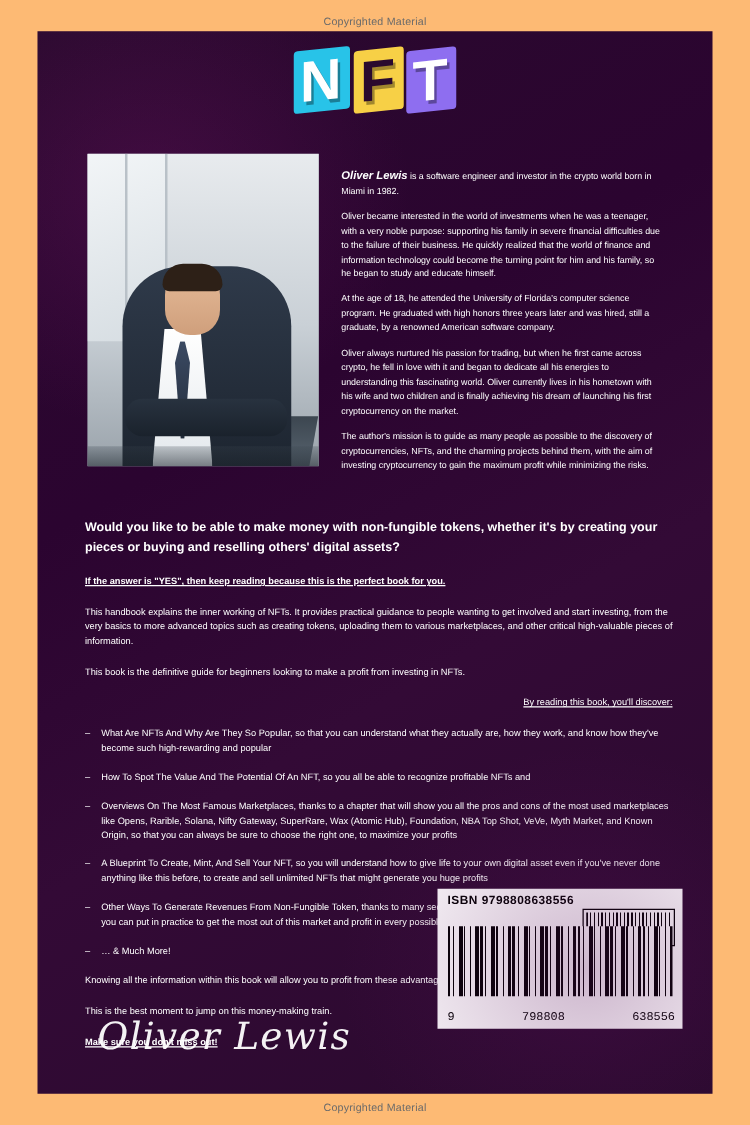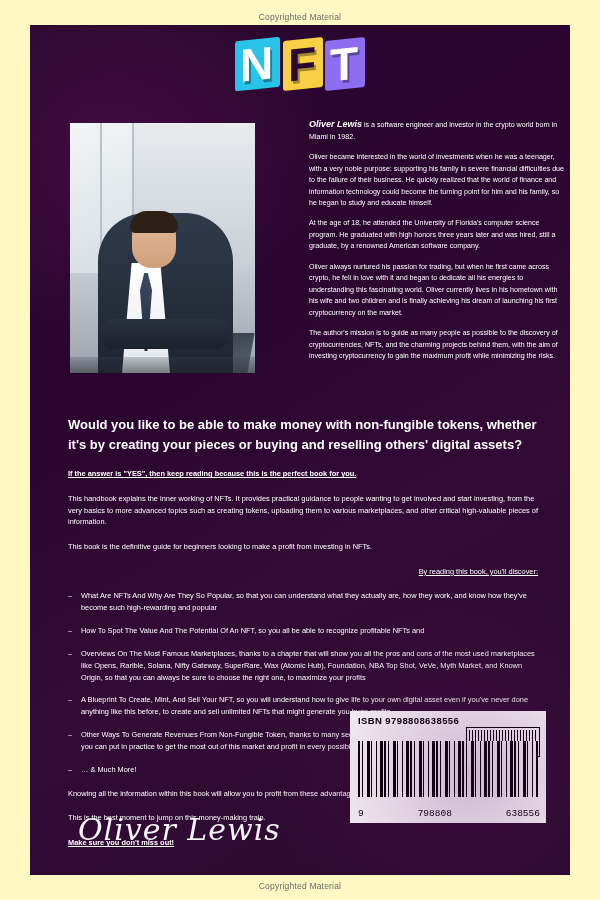--- a/index.html
+++ b/index.html
@@ -10,21 +10,21 @@
   body {
     width: 600px;
     height: 900px;
     font-family: "Liberation Sans", sans-serif;
     overflow: hidden;
   }
   .page {
     position: relative;
     width: 600px;
     height: 900px;
-    background: #fef9c3;
+    background: #fdba74;
   }
   .copyright-top, .copyright-bottom {
     position: absolute;
     left: 0;
     width: 600px;
     text-align: center;
     font-size: 8.5px;
     color: #6a6a6a;
     letter-spacing: 0.2px;
   }
@@ -153,26 +153,25 @@
   }
   .ph-desk {
     position:absolute; left:0; bottom:0; width:185px; height:16px;
     background: linear-gradient(180deg, rgba(60,70,80,0.25), rgba(30,38,46,0.55));
   }
 
   
   .bio {
     position: absolute;
     left: 243px;
-    top: 92px;
+    top: 108px;
     width: 258px;
     color: #ffffff;
     font-size: 7.1px;
     line-height: 1.62;
-    margin-left: 36px;
   }
   .bio p { margin: 0 0 9px 0; }
   .bio .name {
     font-weight: bold;
     font-style: italic;
     font-size: 9px;
   }
 
   
   .body-copy {
@@ -180,21 +179,21 @@
     left: 38px;
     top: 390px;
     width: 470px;
     color: #ffffff;
     font-size: 7.4px;
     line-height: 1.58;
   }
   .body-copy p { margin: 0 0 13px 0; }
   .lead {
     font-weight: bold;
-    font-size: 13px;
+    font-size: 10px;
     line-height: 1.55;
   }
   .underline { text-decoration: underline; text-align: right; }
   .u-bold { text-decoration: underline; font-weight: bold; }
 
   ul.bullets {
     list-style: none;
     margin: 0 0 12px 0;
     padding: 0;
   }

